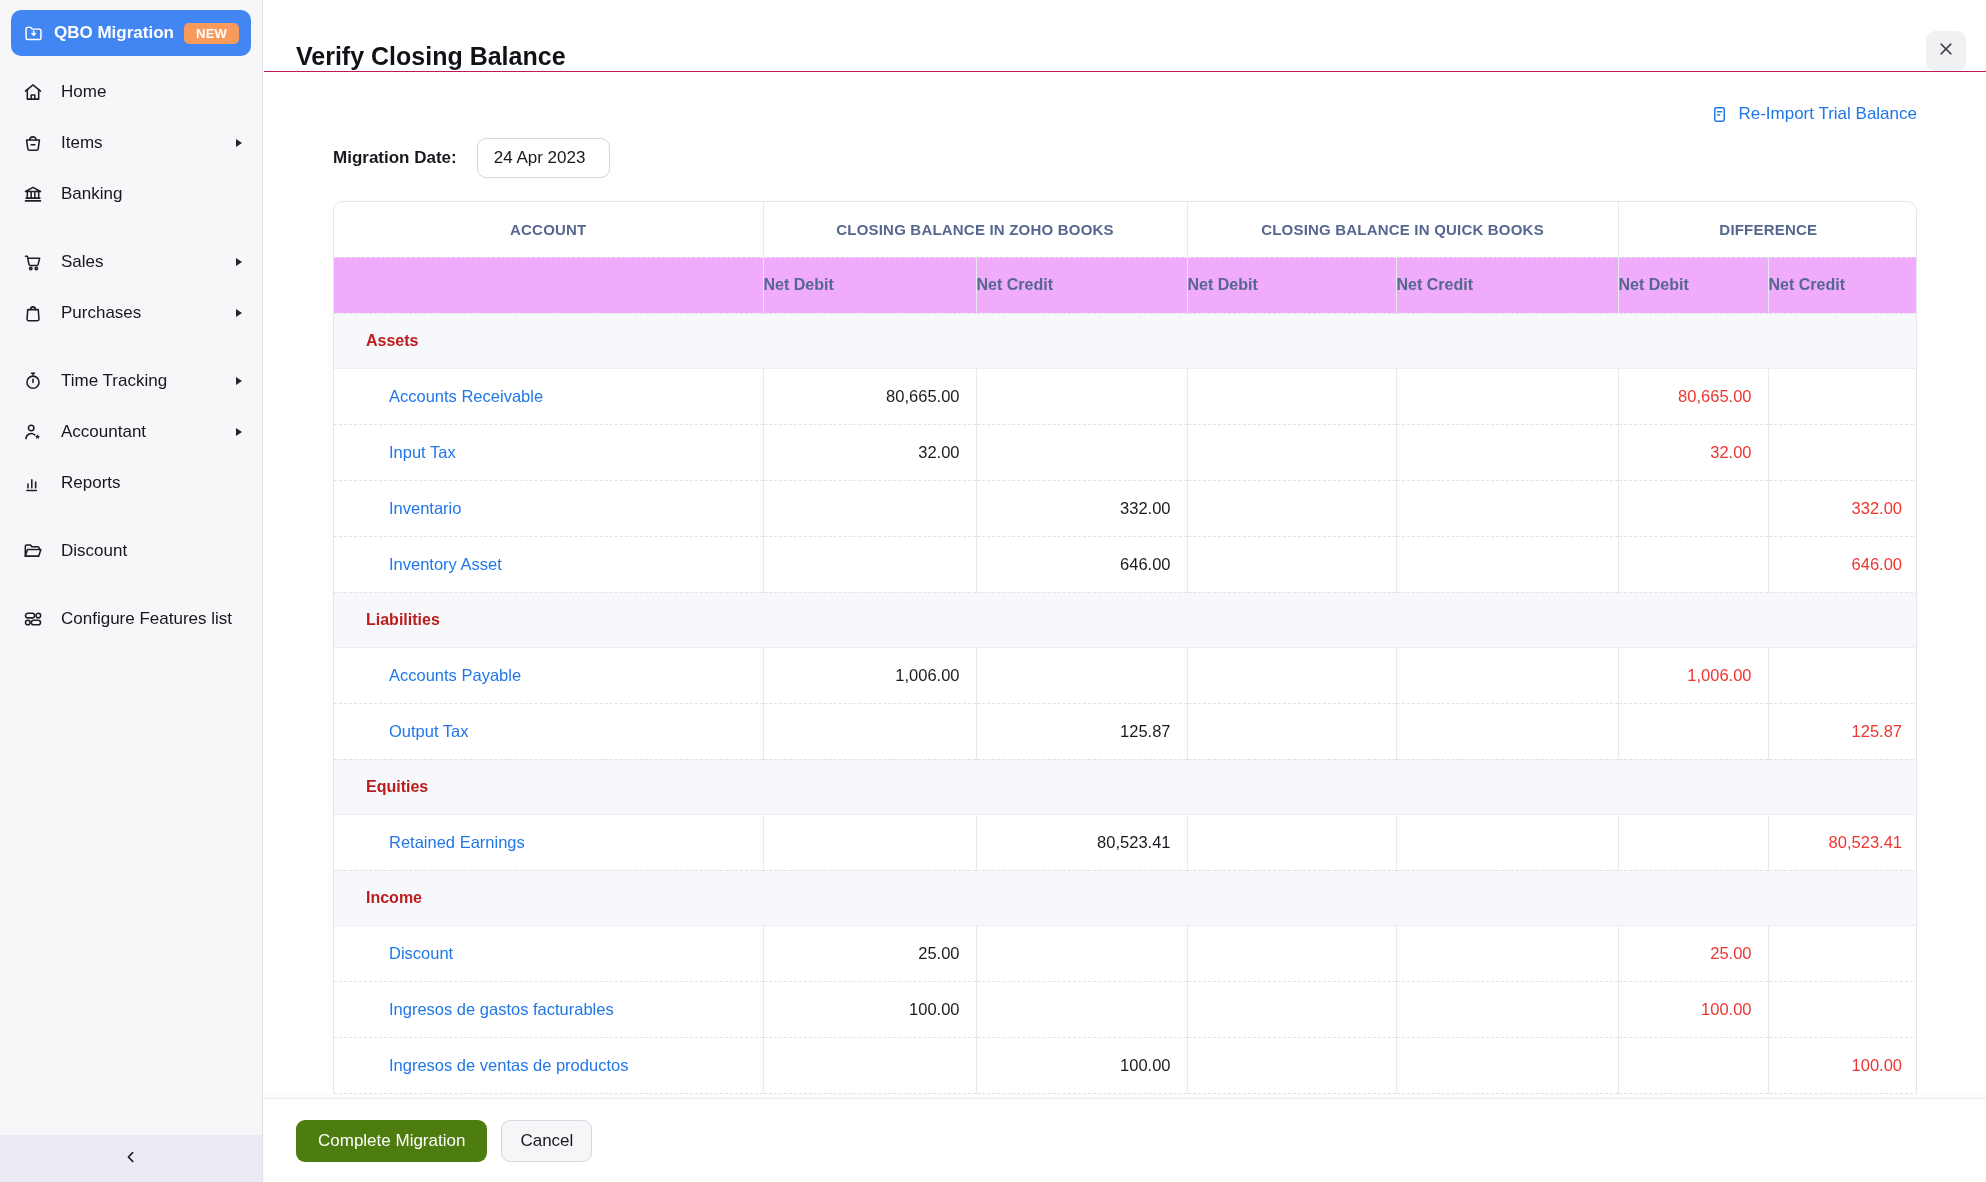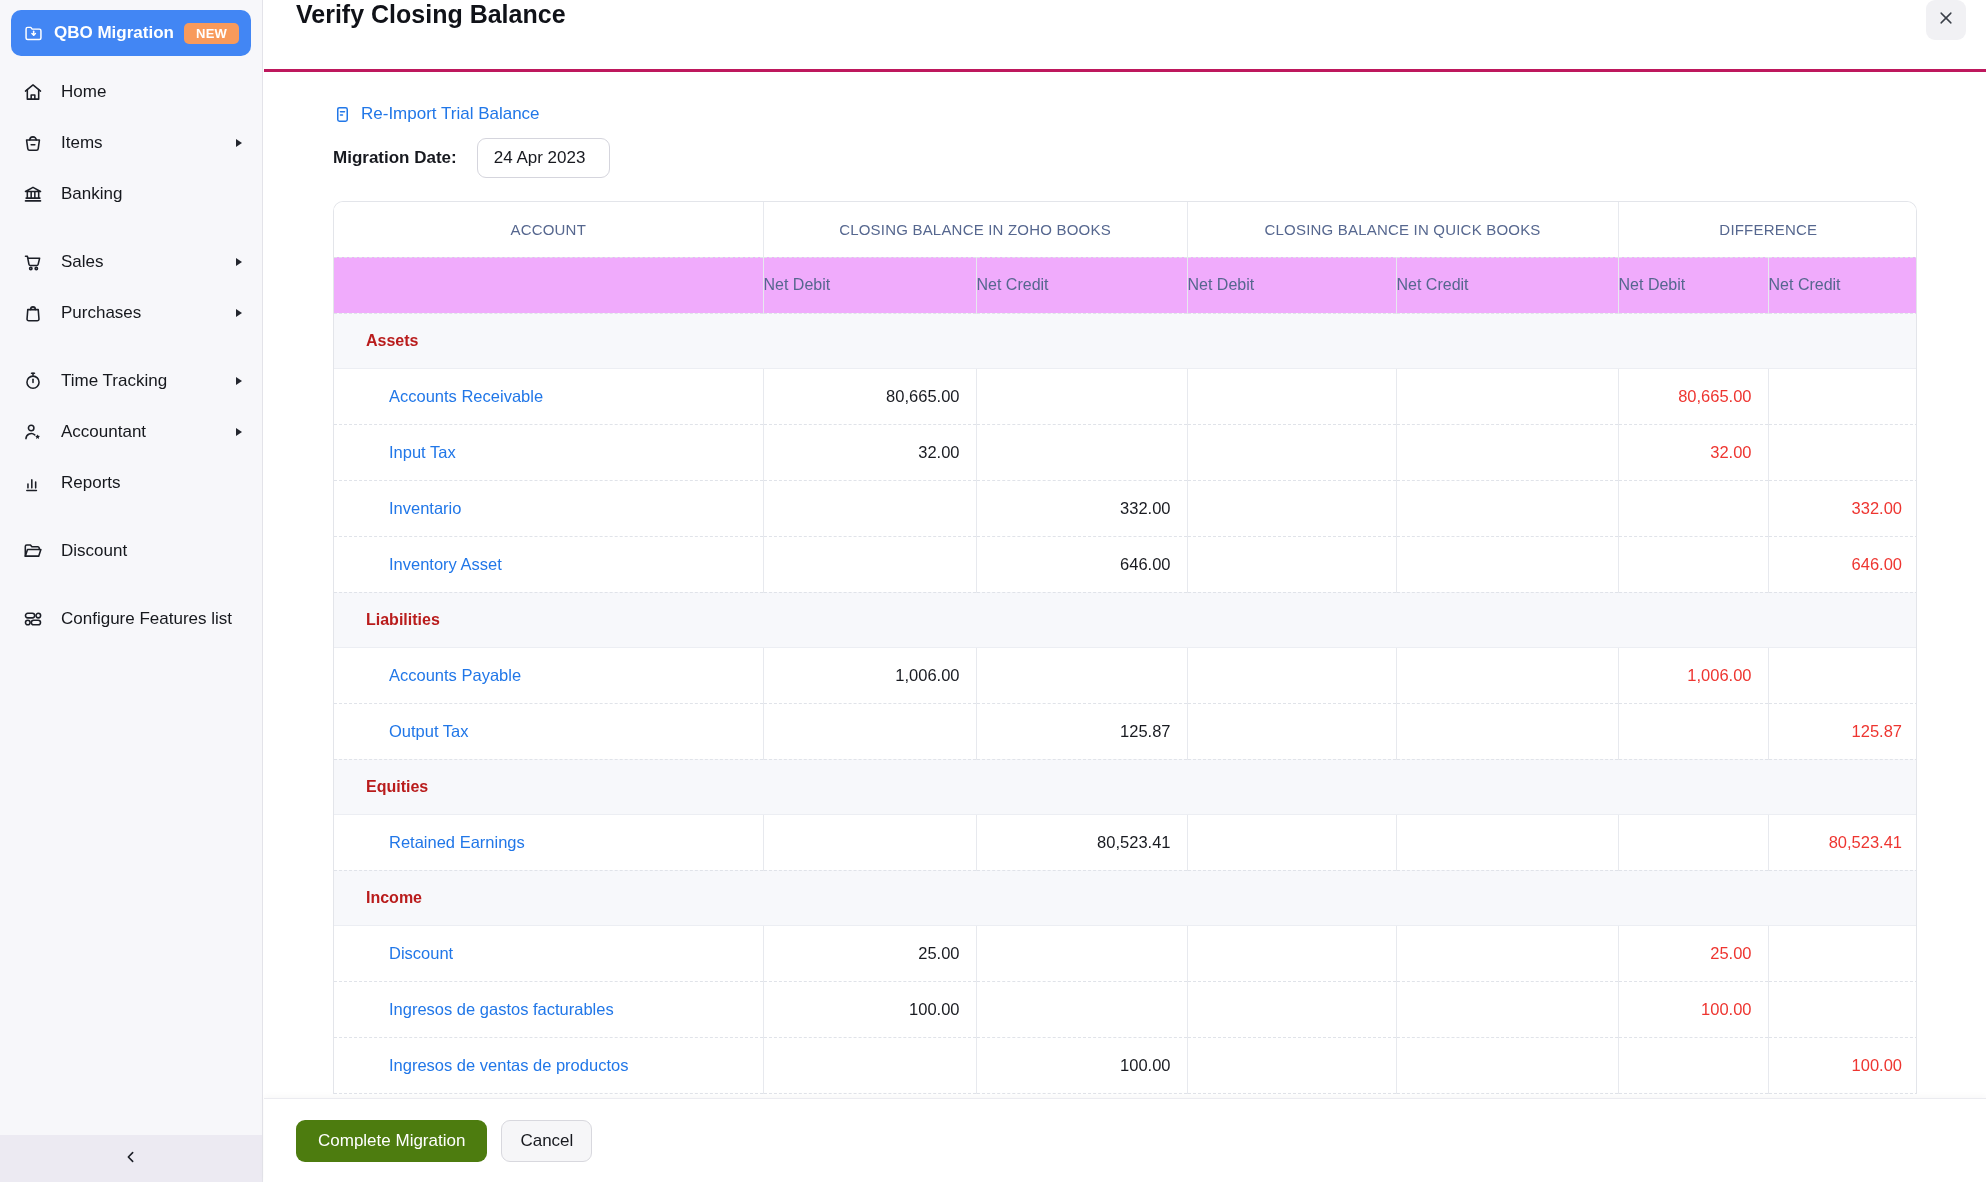--- a/index.html
+++ b/index.html
@@ -40,48 +40,48 @@
   }
   .sidebar-collapse {
     position:absolute; left:0; bottom:0; width:262px; height:47px;
     background:#eceaf2; display:flex; align-items:center; justify-content:center;
     cursor:pointer; color:#1c1f27;
   }
   .sidebar-collapse svg { width:16px; height:16px; }
   
   .main { position:absolute; left:264px; top:0; right:0; bottom:0; background:#fff; }
   .main-header {
-    height:72px; display:flex; align-items:flex-start;
-    padding:0 20px 0 32px; border-bottom:3px solid #be185d;
+    height:72px; display:flex; align-items:flex-end;
+    padding:0 20px 0 32px; border-bottom:1px solid #be185d;
   }
   .page-title { font-size:25px; font-weight:700; color:#101218; flex:1; }
   .close-btn {
     width:40px; height:40px; border-radius:9px; background:#f1f1f4;
     display:flex; align-items:center; justify-content:center; cursor:pointer; color:#3a3f48;
   }
   .close-btn svg { width:18px; height:18px; }
   .main-body { position:absolute; top:72px; left:0; right:0; bottom:84px; overflow:hidden; padding:0 69px; }
-  .reimport-row { display:flex; margin-top:32px; }
+  .reimport-row { display:flex; justify-content:flex-end; margin-top:32px; }
   .reimport-link { display:flex; align-items:center; gap:9px; color:#2177e8; font-size:17px; cursor:pointer; }
   .reimport-link .ri-icon { width:19px; height:19px; color:#2177e8; }
   .reimport-link .ri-icon svg { width:19px; height:19px; display:block; }
   .migration-row { display:flex; align-items:center; margin-top:14px; gap:20px; }
   .migration-label { font-size:17px; font-weight:700; color:#17191f; }
   .date-box {
     height:40px; min-width:133px; border:1px solid #d5d5dd; border-radius:9px;
     display:flex; align-items:center; padding:0 16px; font-size:17px; color:#17191f;
     background:#fff; cursor:pointer;
   }
   
   .table-wrap {
     margin-top:23px; border:1px solid #e3e5ea; border-bottom:none;
     border-radius:10px 10px 0 0; overflow:hidden;
   }
   table { width:100%; border-collapse:collapse; table-layout:fixed; }
-  th { font-weight:400; }
+  th { font-weight:700; }
   .th-group {
     height:55px; font-size:15px; color:#56678f; text-align:center;
     letter-spacing:.2px; border-bottom:1px dashed #e0e3e9; background:#fff;
   }
   .th-sub {
     height:56px; font-size:16px; color:#56678f; text-align:left;
     border-bottom:1px dashed #e0e3e9; background:#f0abfc;
   }
   .vb { border-left:1px solid #e7e9ee; }
   .section-row td {

